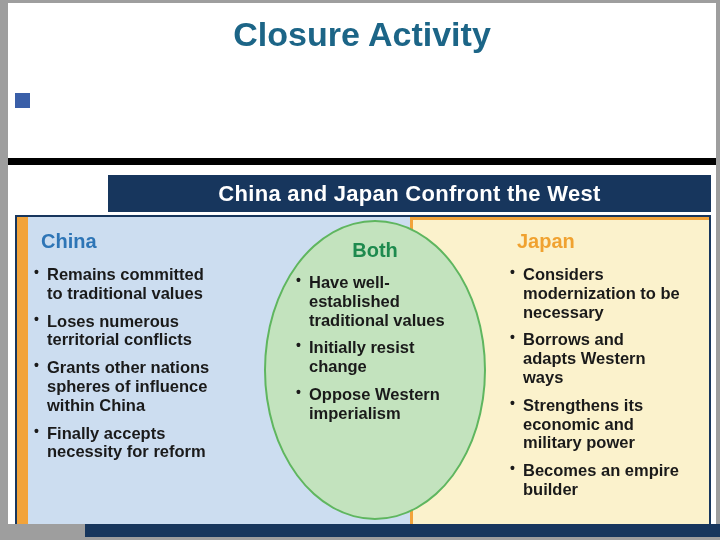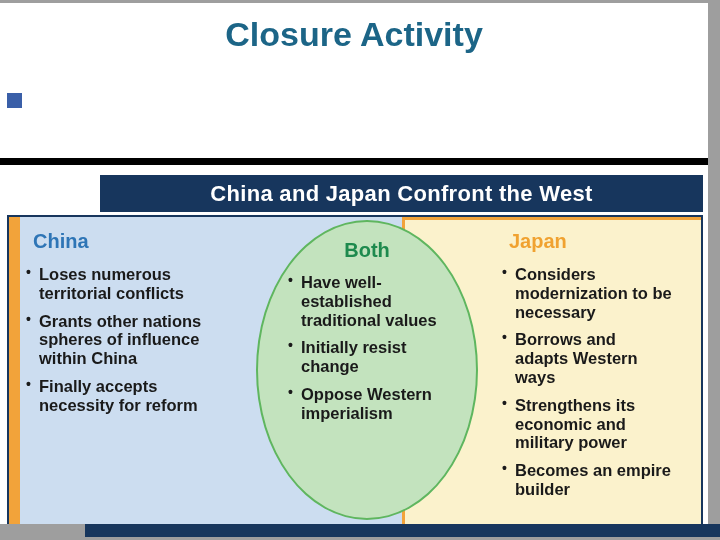--- a/index.html
+++ b/index.html
@@ -5,21 +5,21 @@
   * { margin:0; padding:0; box-sizing:border-box; }
   html,body { width:720px; height:540px; }
   body {
     position:relative;
     width:720px; height:540px;
     background:#9e9e9e;
     font-family:"Liberation Sans", sans-serif;
     overflow:hidden;
   }
   .slide {
-    position:absolute; left:0; top:3px;
+    position:absolute; left:8px; top:3px;
     width:708px; height:529px;
     background:#ffffff;
   }
   .page-title {
     position:absolute; left:0; top:12px; width:708px;
     text-align:center;
     font-size:34px; font-weight:600;
     color:var(--title-color,#1c6587);
   }
   .bullet-marker {
@@ -110,20 +110,21 @@
     <div class="orange-strip"></div>
     <div class="china-panel"></div>
     <div class="japan-panel"></div>
     <div class="both-ellipse"></div>
 
     <div class="col-heading china-heading">China</div>
     <div class="col-heading both-heading">Both</div>
     <div class="col-heading japan-heading">Japan</div>
 
     <ul class="point-list china-list">
+        <li>Remains committed to traditional values</li>
         <li>Loses numerous territorial conflicts</li>
         <li>Grants other nations spheres of influence within China</li>
         <li>Finally accepts necessity for reform</li>
       </ul>
     <ul class="point-list both-list">
         <li>Have well-established traditional values</li>
         <li>Initially resist change</li>
         <li>Oppose Western imperialism</li>
       </ul>
     <ul class="point-list japan-list">

